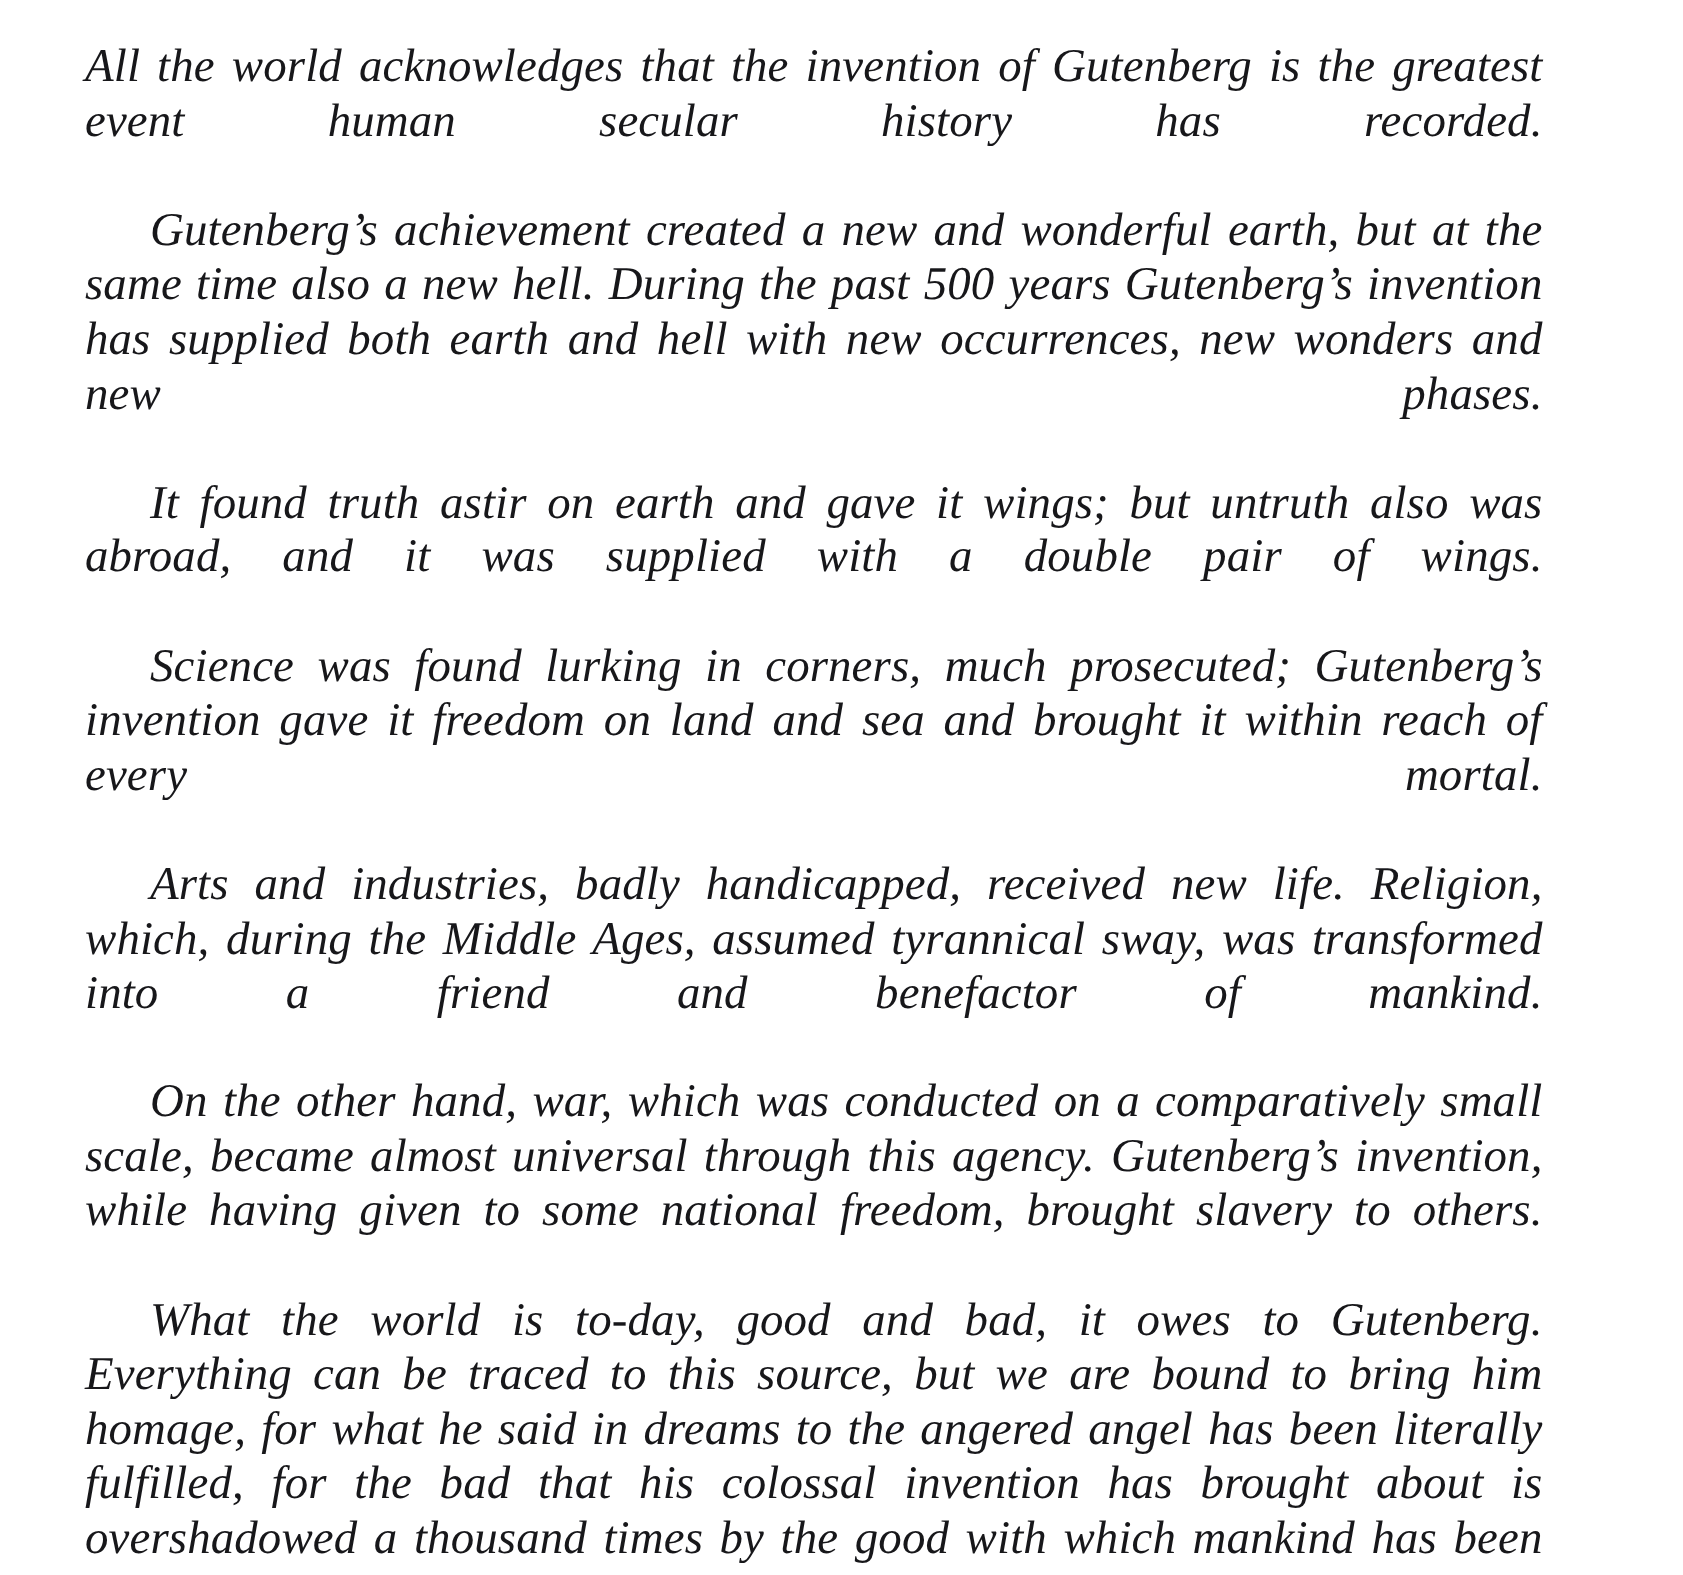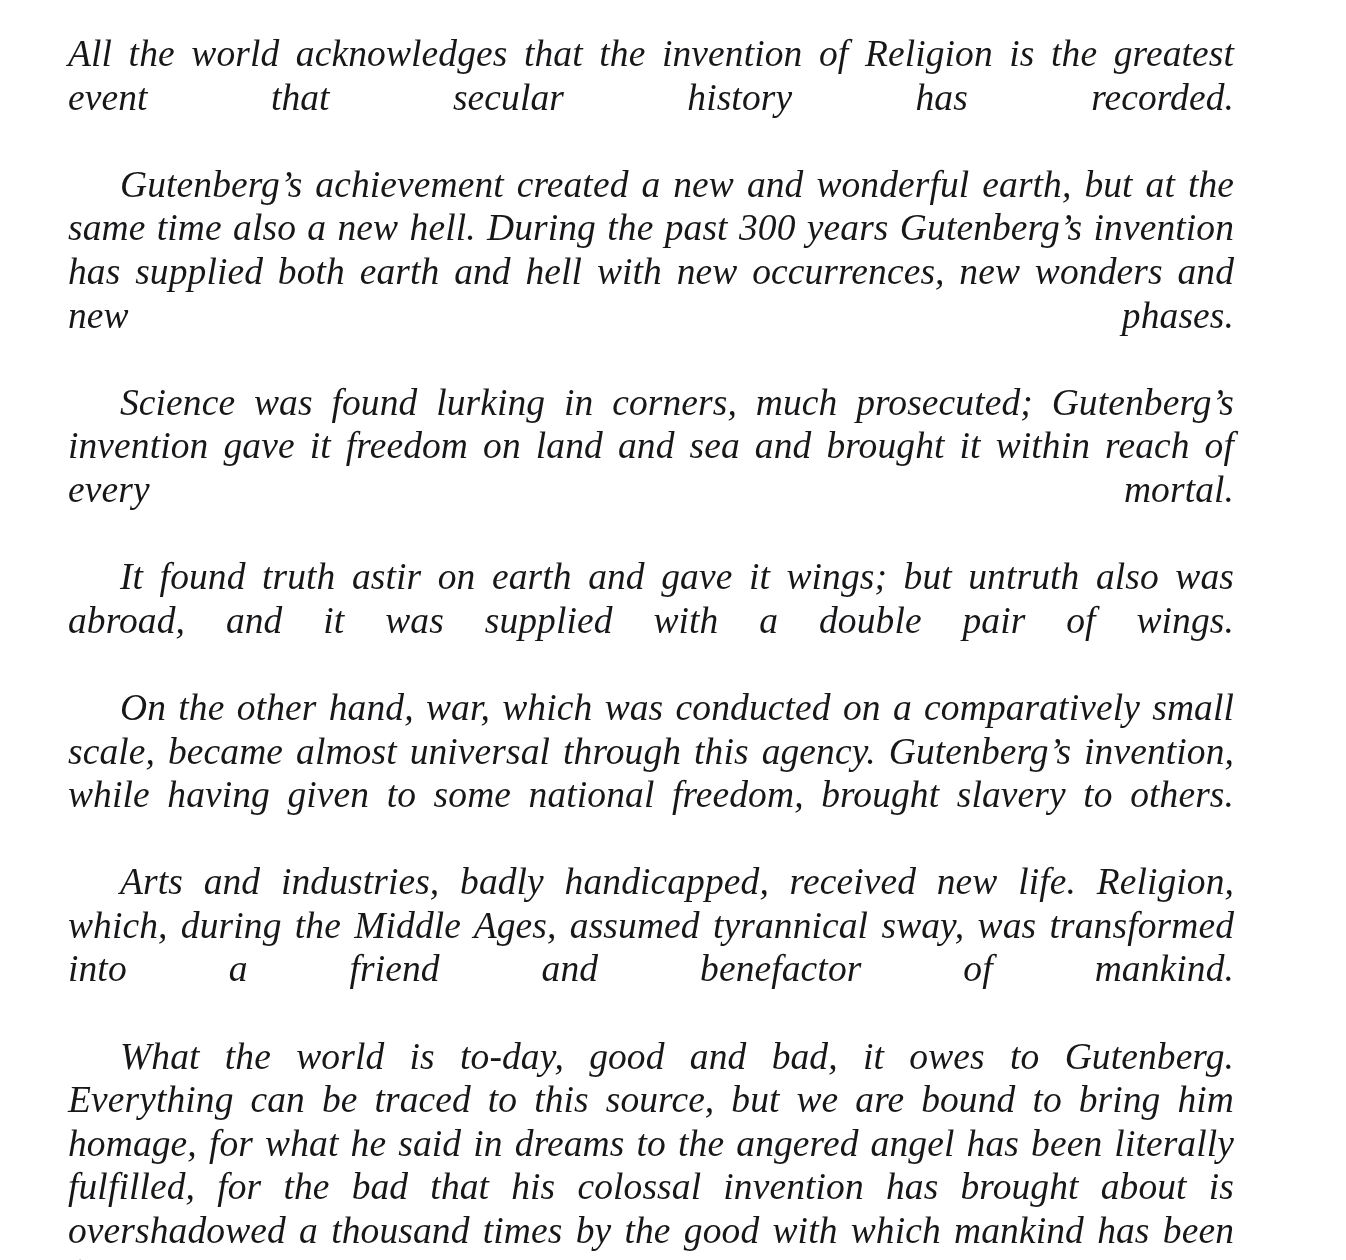--- a/index.html
+++ b/index.html
@@ -51,30 +51,30 @@
     width: 100%;
   }
 </style>
 </head>
 <body>
 
 <div class="page">
 
   <div class="quote-block">
 
-    <p class="quote-paragraph">All the world acknowledges that the invention of Religion is the greatest event that secular history has recorded.</p>
+    <p class="quote-paragraph">All the world acknowledges that the invention of Gutenberg is the greatest event human secular history has recorded.</p>
 
-    <p class="quote-paragraph indented">Gutenberg’s achievement created a new and wonderful earth, but at the same time also a new hell. During the past 300 years Gutenberg’s invention has supplied both earth and hell with new occurrences, new wonders and new phases.</p>
+    <p class="quote-paragraph indented">Gutenberg’s achievement created a new and wonderful earth, but at the same time also a new hell. During the past 500 years Gutenberg’s invention has supplied both earth and hell with new occurrences, new wonders and new phases.</p>
+
+    <p class="quote-paragraph indented">It found truth astir on earth and gave it wings; but untruth also was abroad, and it was supplied with a double pair of wings.</p>
 
     <p class="quote-paragraph indented">Science was found lurking in corners, much prosecuted; Gutenberg’s invention gave it freedom on land and sea and brought it within reach of every mortal.</p>
 
-    <p class="quote-paragraph indented">It found truth astir on earth and gave it wings; but untruth also was abroad, and it was supplied with a double pair of wings.</p>
+    <p class="quote-paragraph indented">Arts and industries, badly handicapped, received new life. Religion, which, during the Middle Ages, assumed tyrannical sway, was transformed into a friend and benefactor of mankind.</p>
 
     <p class="quote-paragraph indented">On the other hand, war, which was conducted on a comparatively small scale, became almost universal through this agency. Gutenberg’s invention, while having given to some national freedom, brought slavery to others.</p>
-
-    <p class="quote-paragraph indented">Arts and industries, badly handicapped, received new life. Religion, which, during the Middle Ages, assumed tyrannical sway, was transformed into a friend and benefactor of mankind.</p>
 
 
     <p class="quote-paragraph indented">What the world is to-day, good and bad, it owes to Gutenberg. Everything can be traced to this source, but we are bound to bring him homage, for what he said in dreams to the angered angel has been literally fulfilled, for the bad that his colossal invention has brought about is overshadowed a thousand times by the good with which mankind has been favored.</p>
 
   </div>
 
 </div>
 
 </body></html>

